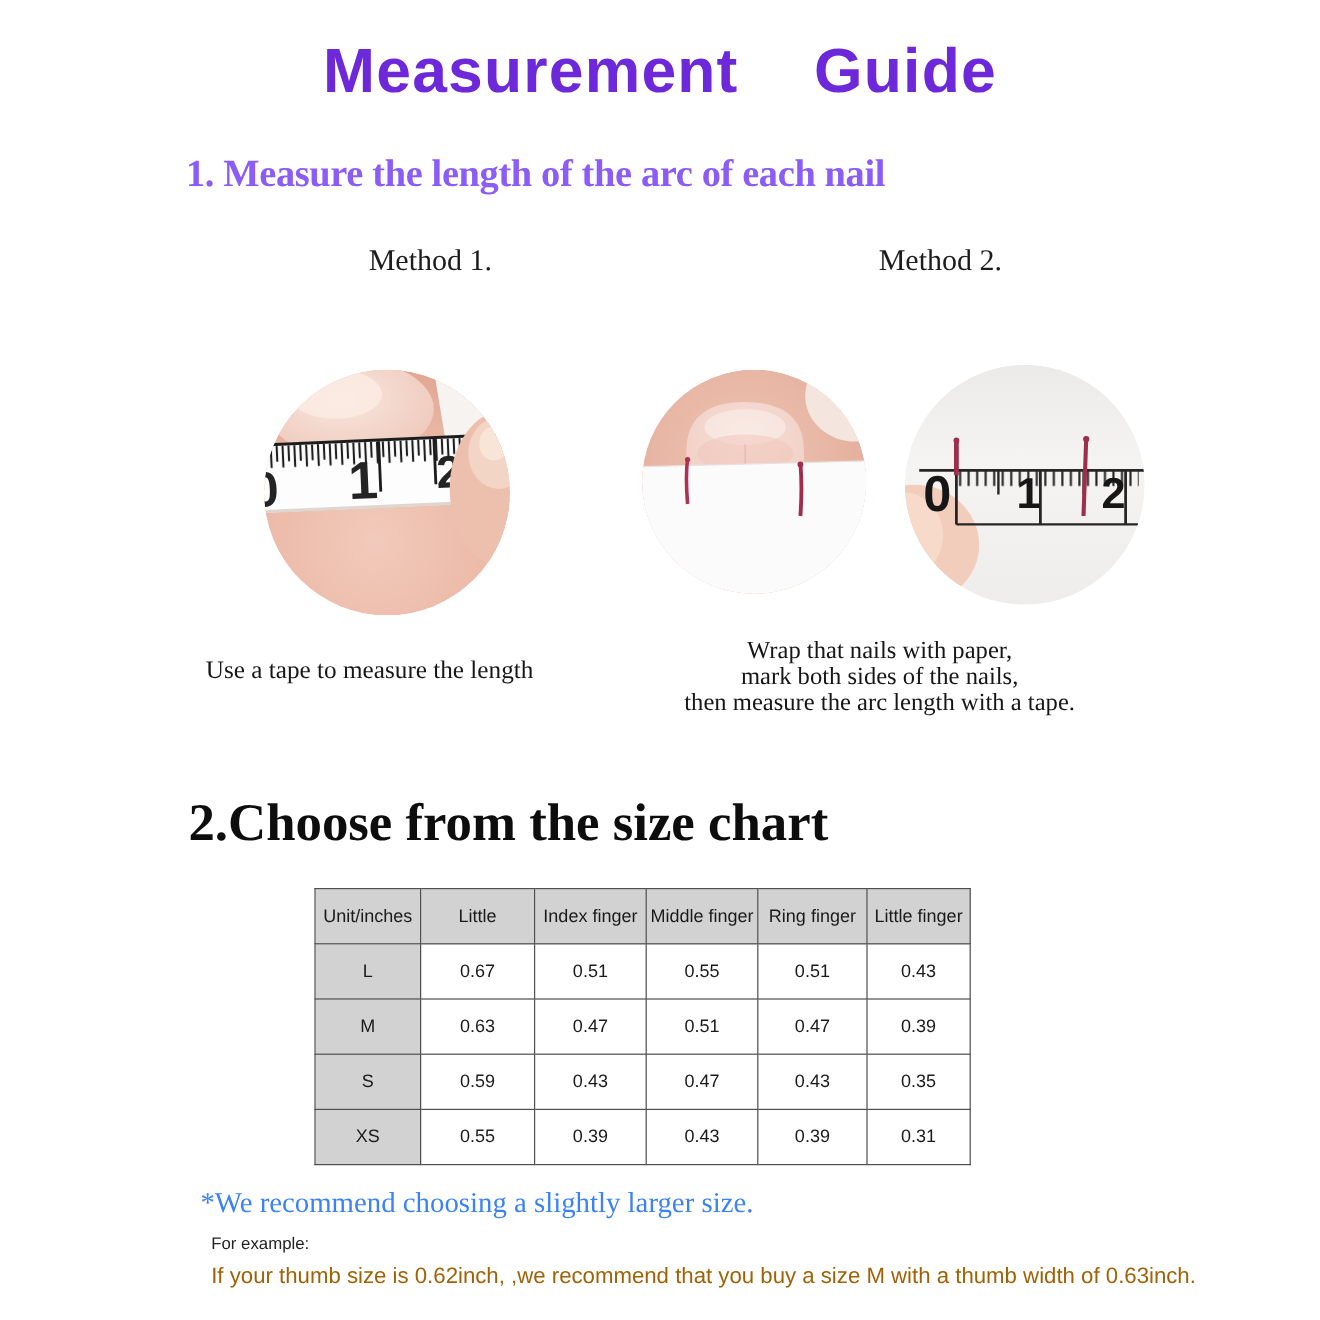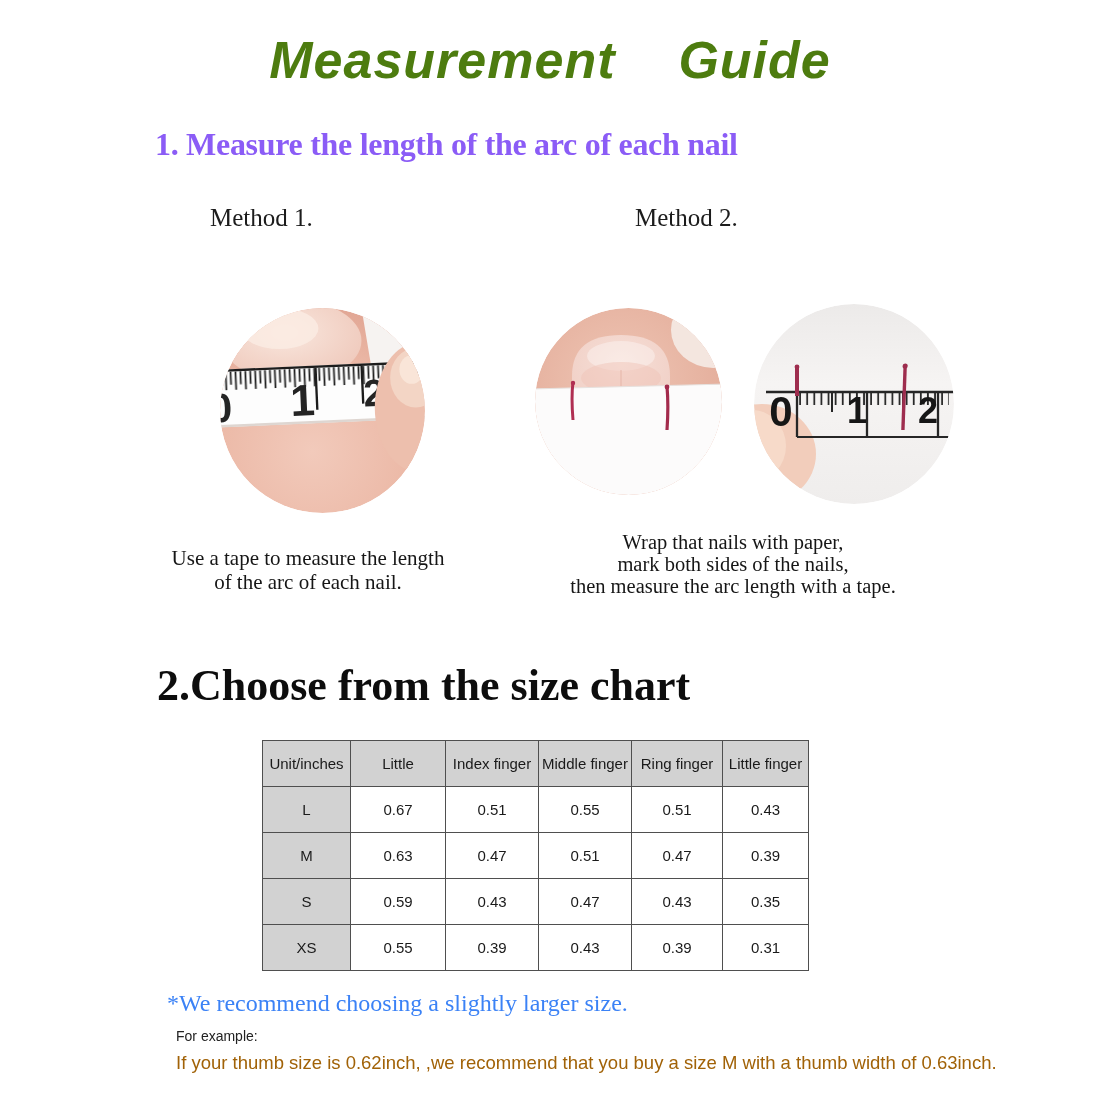--- a/index.html
+++ b/index.html
@@ -2,24 +2,24 @@
 <html><head>
 <meta charset="utf-8">
 <style>
   html,body{margin:0;padding:0;background:#ffffff;}
   .page{position:relative;width:1100px;height:1100px;background:#fff;overflow:hidden;
         font-family:"Liberation Serif",serif;color:#111;}
   .abs{position:absolute;}
 
   .title{top:30px;left:0;width:1100px;text-align:center;margin:0;
          font-family:"Liberation Sans",sans-serif;font-weight:800;font-size:52px;
-         letter-spacing:1px;word-spacing:16px;color:#4d7c0f;white-space:pre;font-style:italic;}
+         letter-spacing:1px;word-spacing:16px;color:#6d28d9;white-space:pre;}
   .h-step1{top:126px;left:155px;margin:0;font-size:32px;font-weight:700;
            letter-spacing:-0.3px;color:#8b5cf6;}
-  .method-label{top:204px;width:200px;text-align:left;font-size:25px;color:#1c1c1c;}
+  .method-label{top:204px;width:200px;text-align:right;font-size:25px;color:#1c1c1c;}
   .m1{left:210px;}
   .m2{left:635px;}
 
   .fig{border-radius:50%;overflow:hidden;}
   .figA{left:220px;top:308px;width:205px;height:205px;}
   .figB{left:535px;top:308px;width:187px;height:187px;}
   .figC{left:754px;top:304px;width:200px;height:200px;}
   .fig svg{display:block;width:100%;height:100%;}
 
   .caption{text-align:center;color:#161616;}
@@ -159,21 +159,20 @@
         <g transform="rotate(2 150 95)">
           <path d="M150 61 V126" stroke="#9e2d4e" stroke-width="3.4" fill="none"></path>
           <circle cx="150" cy="62" r="2.6" fill="#9e2d4e"></circle>
         </g>
       </g>
     </svg>
   </div>
 
   <div class="abs caption cap1">
     <div>Use a tape to measure the length</div>
-    <div>of the arc of each nail.</div>
   </div>
 
   <div class="abs caption cap2">
     <div>Wrap that nails with paper,</div>
     <div>mark both sides of the nails,</div>
     <div>then measure the arc length with a tape.</div>
   </div>
 
   <h2 class="abs h-step2">2.Choose from the size chart</h2>
 

